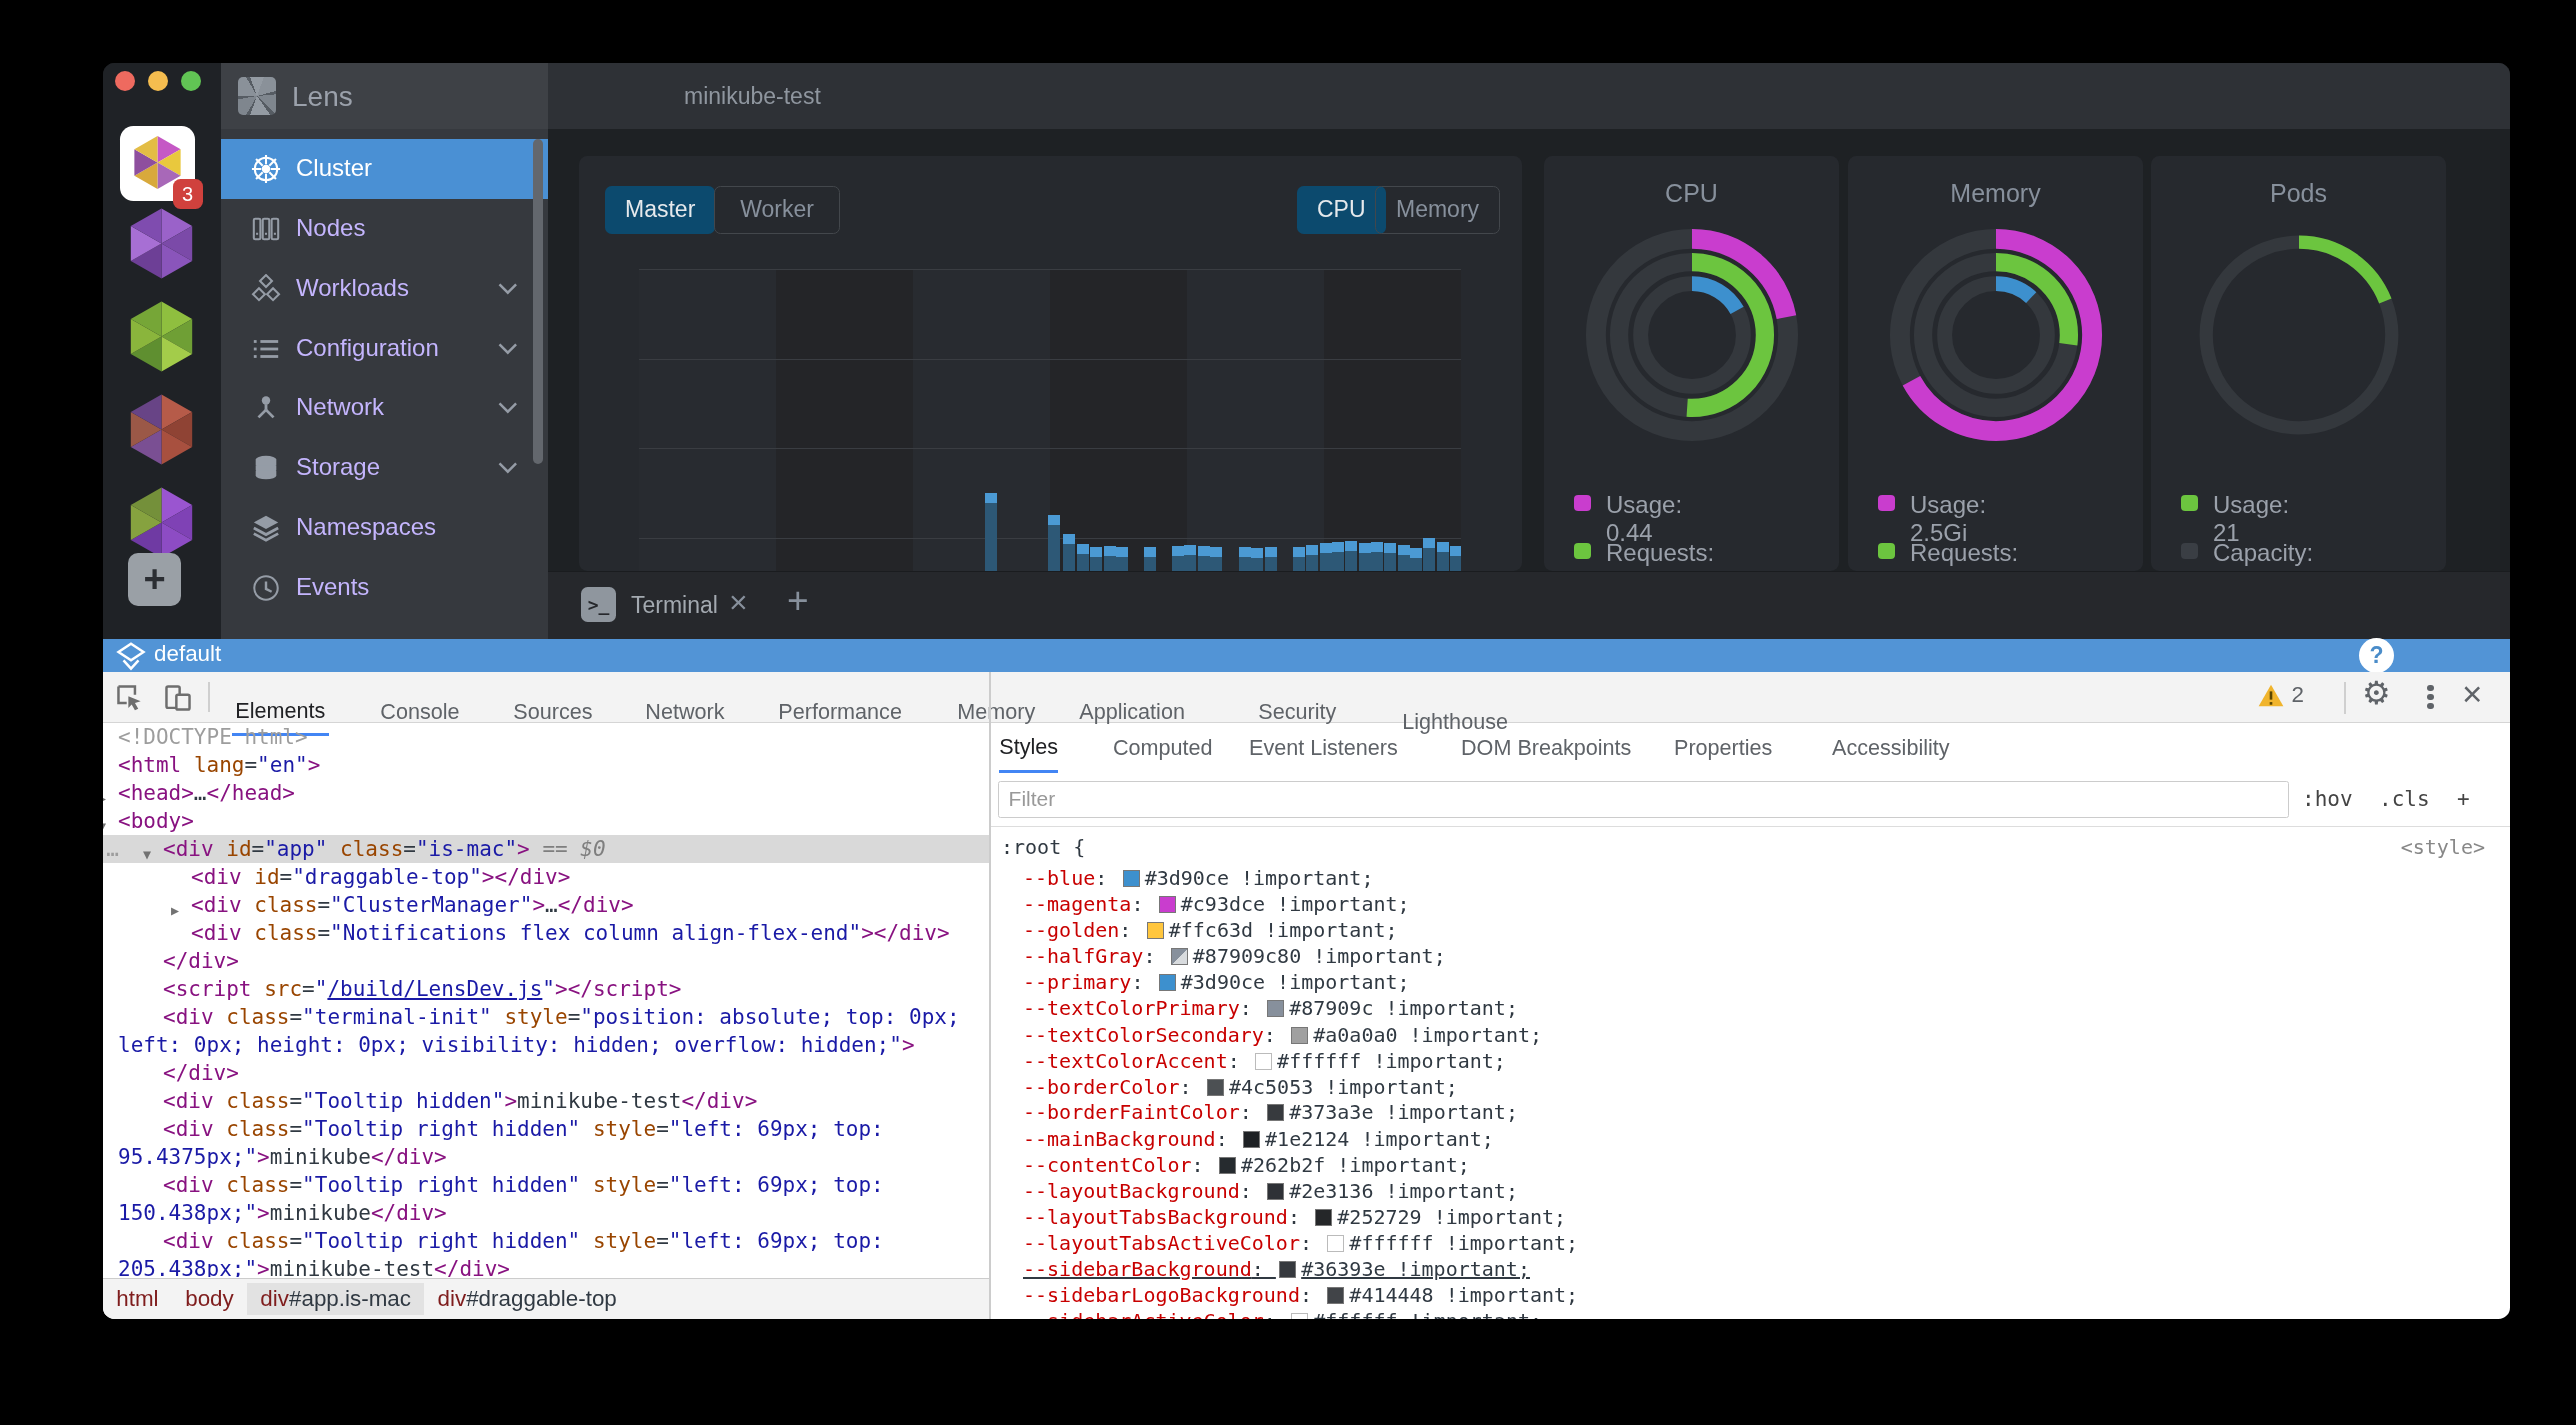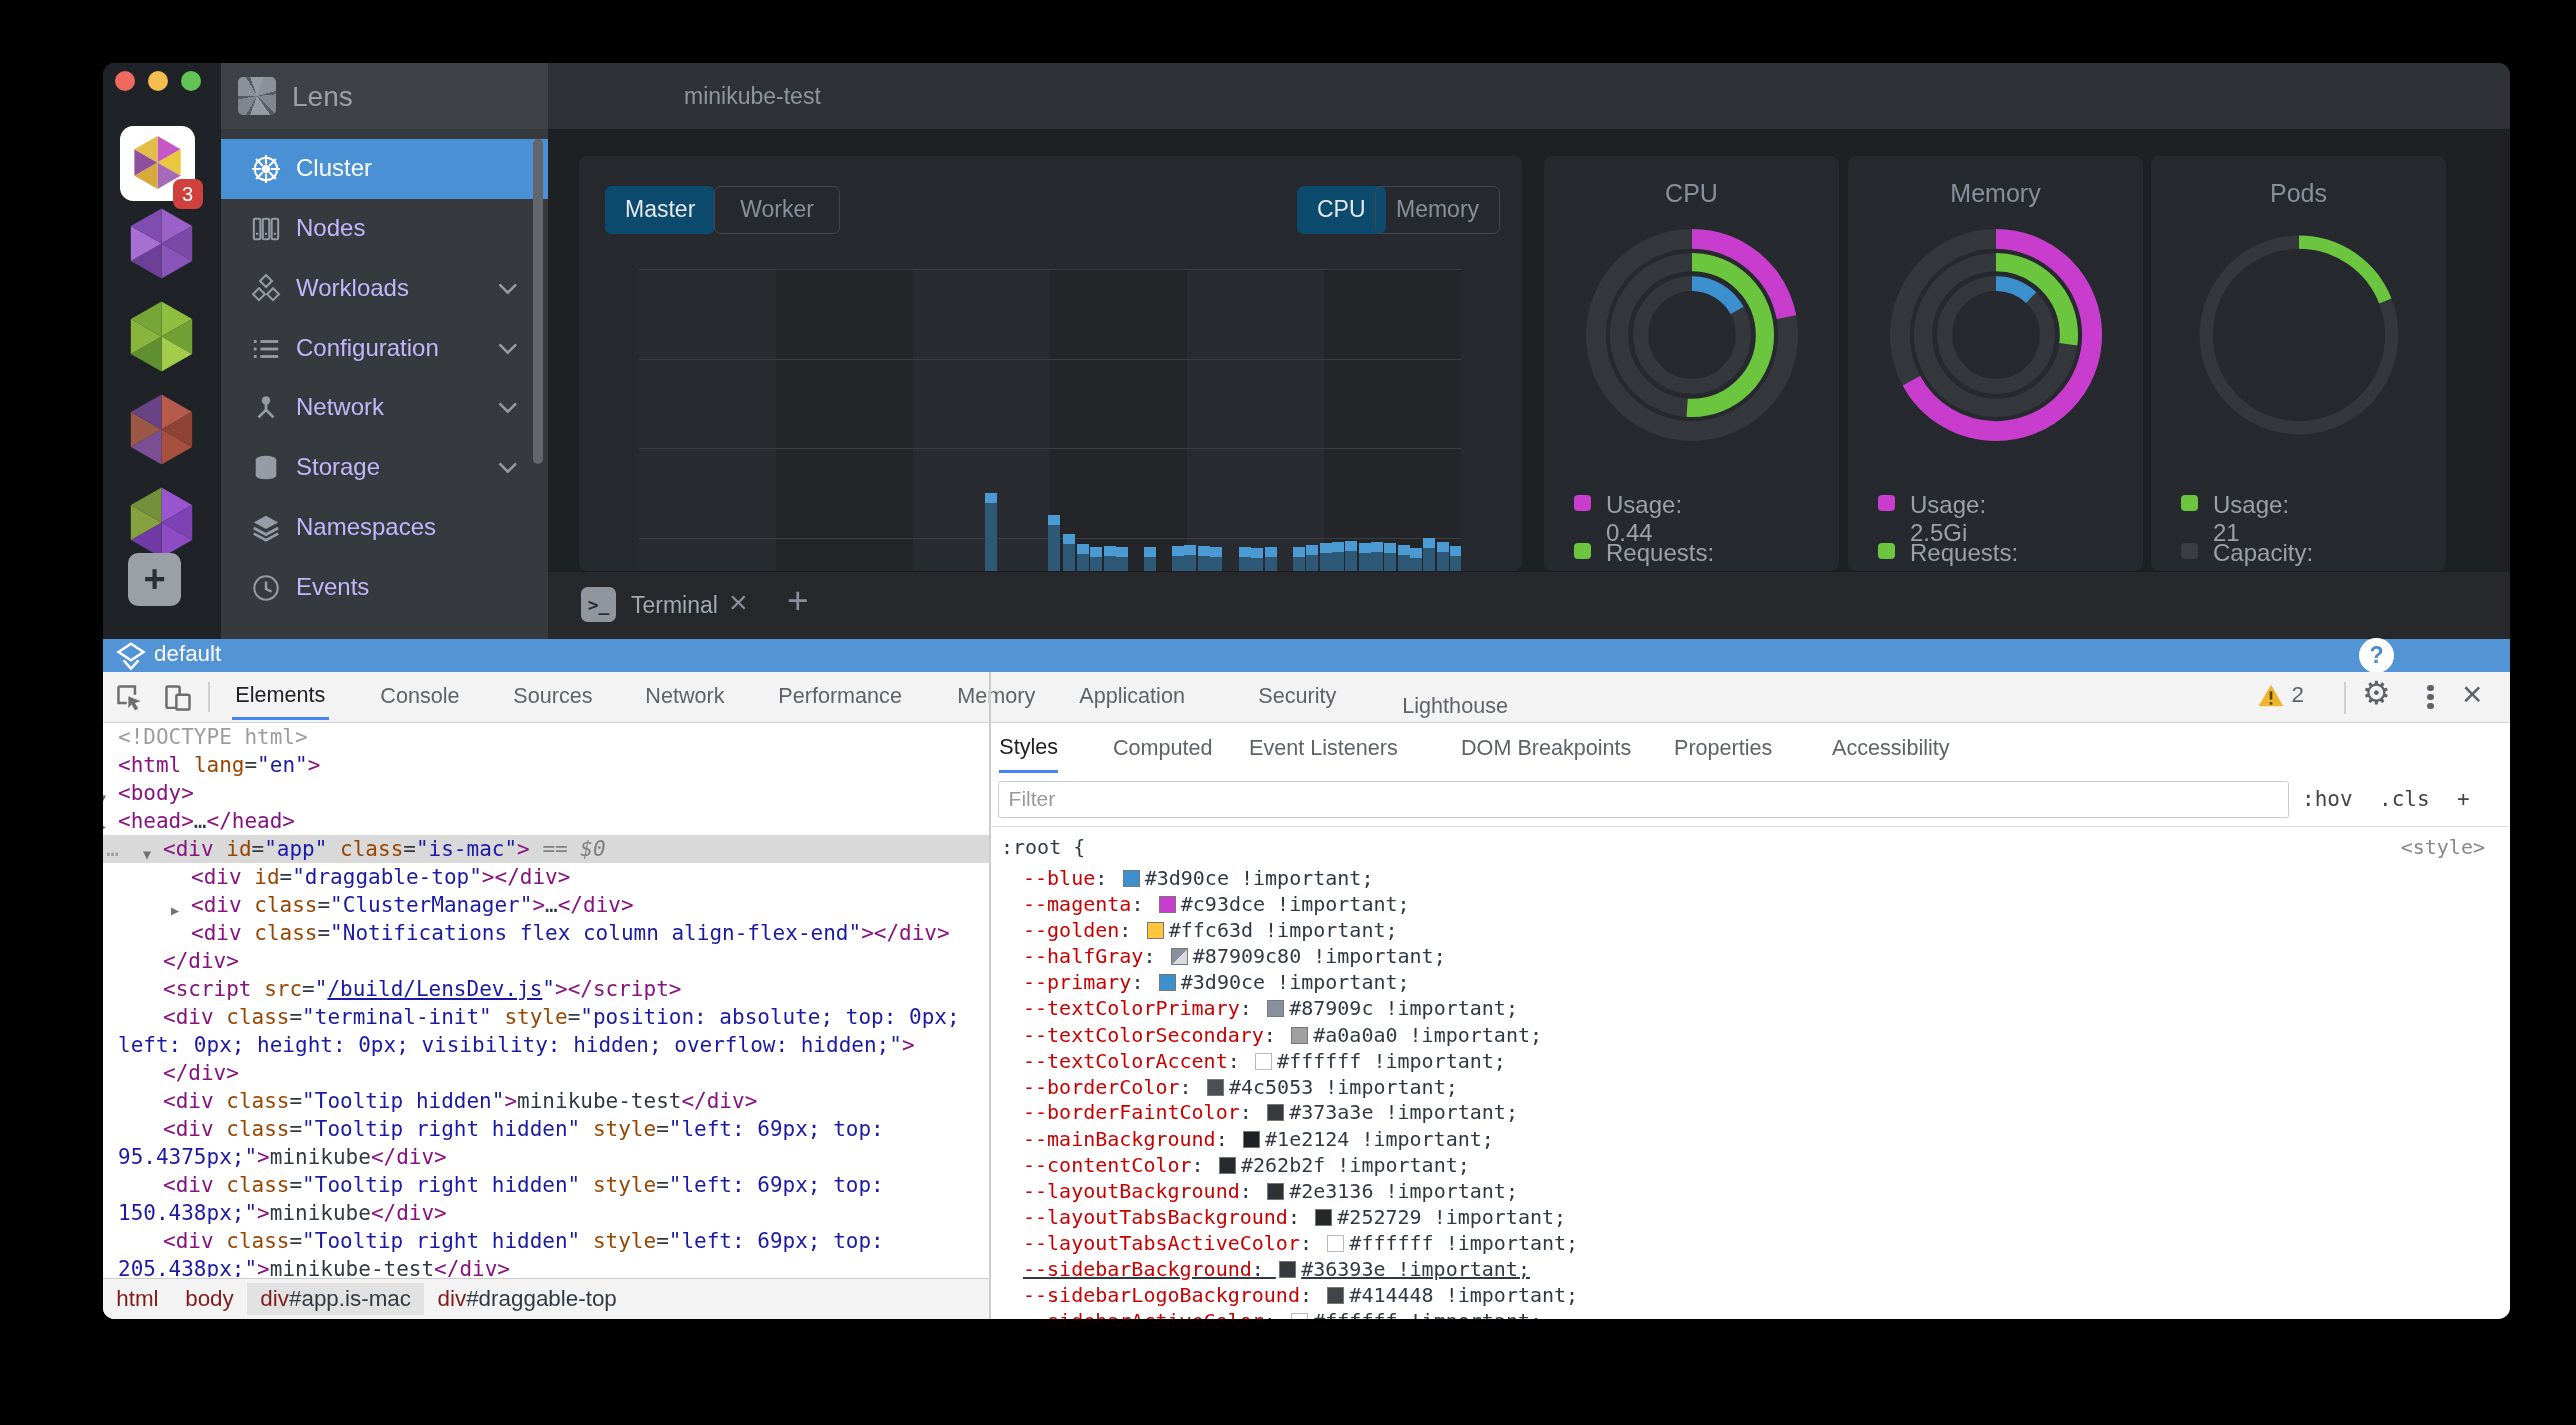--- a/index.html
+++ b/index.html
@@ -58,21 +58,21 @@
   #termlabel{left:83px;top:20px;font-size:23px;color:#a3a9b0;}
   #termclose{left:181px;top:11.6px;font-size:32px;color:#87909c;}
   #termadd{left:239px;top:8.3px;font-size:37px;color:#87909c;font-weight:200;}
 
   
   #bluebar{left:0;top:576px;width:2407px;height:33px;background:#5294d6;}
   #targetlabel{left:51px;top:2px;color:#fff;font-size:22.4px;}
   #helpbtn{left:2256px;top:-0.8px;width:35px;height:35px;background:#fff;border-radius:50%;color:#4a8cc9;font-size:23px;font-weight:bold;display:flex;align-items:center;justify-content:center;}
   #dtools{left:0;top:609px;width:2407px;height:647px;background:#fff;}
   #dtoolbar{position:absolute;left:0;top:0;width:2407px;height:51px;background:#f3f3f3;border-bottom:1.7px solid #d5d5d5;box-sizing:border-box;}
-  .dtab{position:absolute;top:0;height:48px;display:flex;align-items:center;font-size:21.6px;color:#5f6368;padding:0 3.3px;text-align:center;}
+  .dtab{position:absolute;top:16px;height:48px;display:flex;align-items:center;font-size:21.6px;color:#5f6368;padding:0 3.3px;text-align:center;}
   .dtab.active{color:#202124;border-bottom:3.3px solid #4285f4;box-sizing:border-box;}
   #tbsep{position:absolute;left:105px;top:10px;width:1.7px;height:30px;background:#cfcfcf;}
   #warnwrap{position:absolute;left:2154px;top:10px;display:flex;align-items:center;font-size:22.4px;color:#5f6368;}
   #dsep2{position:absolute;left:2241px;top:10px;width:1.7px;height:32px;background:#cfcfcf;}
   #gearicon{position:absolute;left:2259px;top:1.7px;font-size:32px;color:#5f6368;}
   #dotsicon{position:absolute;left:2324px;top:10px;width:6.6px;}
   #dotsicon b{display:block;width:6.6px;height:6.6px;border-radius:50%;background:#5f6368;margin:2.5px 0;}
   #dclose{position:absolute;left:2359px;top:1.7px;font-size:35px;color:#5f6368;}
 
   
@@ -487,22 +487,22 @@
           <b></b>
           <b></b>
           <b></b>
         </div>
       <div id="dclose">×</div>
     </div>
 
     <div id="elements">
         <div class="eline" style="padding-left: 15px;"><span class="s-g">&lt;!DOCTYPE html&gt;</span></div>
         <div class="eline" style="padding-left: 15px;"><span class="s-p">&lt;html</span><span class="s-t"> </span><span class="s-a">lang</span><span class="s-t">=</span><span class="s-v">"en"</span><span class="s-p">&gt;</span></div>
+        <div class="eline" style="padding-left: 15px;"><span class="mk" style="left: -5px;">▶</span><span class="s-p">&lt;head&gt;</span><span class="s-t">…</span><span class="s-p">&lt;/head&gt;</span></div>
         <div class="eline" style="padding-left: 15px;"><span class="mk" style="left: -5px;">▼</span><span class="s-p">&lt;body&gt;</span></div>
-        <div class="eline" style="padding-left: 15px;"><span class="mk" style="left: -5px;">▶</span><span class="s-p">&lt;head&gt;</span><span class="s-t">…</span><span class="s-p">&lt;/head&gt;</span></div>
         <div class="eline sel" style="padding-left: 60px;"><span class="gut">…</span><span class="mk" style="left: 40px;">▼</span><span class="s-p">&lt;div</span><span class="s-t"> </span><span class="s-a">id</span><span class="s-t">=</span><span class="s-v">"app"</span><span class="s-t"> </span><span class="s-a">class</span><span class="s-t">=</span><span class="s-v">"is-mac"</span><span class="s-p">&gt;</span><span class="s-eq"> == $0</span></div>
         <div class="eline" style="padding-left: 88px;"><span class="s-p">&lt;div</span><span class="s-t"> </span><span class="s-a">id</span><span class="s-t">=</span><span class="s-v">"draggable-top"</span><span class="s-p">&gt;&lt;/div&gt;</span></div>
         <div class="eline" style="padding-left: 88px;"><span class="mk" style="left: 68px;">▶</span><span class="s-p">&lt;div</span><span class="s-t"> </span><span class="s-a">class</span><span class="s-t">=</span><span class="s-v">"ClusterManager"</span><span class="s-p">&gt;</span><span class="s-t">…</span><span class="s-p">&lt;/div&gt;</span></div>
         <div class="eline" style="padding-left: 88px;"><span class="s-p">&lt;div</span><span class="s-t"> </span><span class="s-a">class</span><span class="s-t">=</span><span class="s-v">"Notifications flex column align-flex-end"</span><span class="s-p">&gt;&lt;/div&gt;</span></div>
         <div class="eline" style="padding-left: 60px;"><span class="s-p">&lt;/div&gt;</span></div>
         <div class="eline" style="padding-left: 60px;"><span class="s-p">&lt;script</span><span class="s-t"> </span><span class="s-a">src</span><span class="s-t">=</span><span class="s-v">"</span><span class="s-lk">/build/LensDev.js</span><span class="s-v">"</span><span class="s-p">&gt;&lt;/script&gt;</span></div>
         <div class="eline" style="padding-left: 60px;"><span class="s-p">&lt;div</span><span class="s-t"> </span><span class="s-a">class</span><span class="s-t">=</span><span class="s-v">"terminal-init"</span><span class="s-t"> </span><span class="s-a">style</span><span class="s-t">=</span><span class="s-v">"position: absolute; top: 0px;</span></div>
         <div class="eline" style="padding-left: 15px;"><span class="s-v">left: 0px; height: 0px; visibility: hidden; overflow: hidden;"</span><span class="s-p">&gt;</span></div>
         <div class="eline" style="padding-left: 60px;"><span class="s-p">&lt;/div&gt;</span></div>
         <div class="eline" style="padding-left: 60px;"><span class="s-p">&lt;div</span><span class="s-t"> </span><span class="s-a">class</span><span class="s-t">=</span><span class="s-v">"Tooltip hidden"</span><span class="s-p">&gt;</span><span class="s-t">minikube-test</span><span class="s-p">&lt;/div&gt;</span></div>

